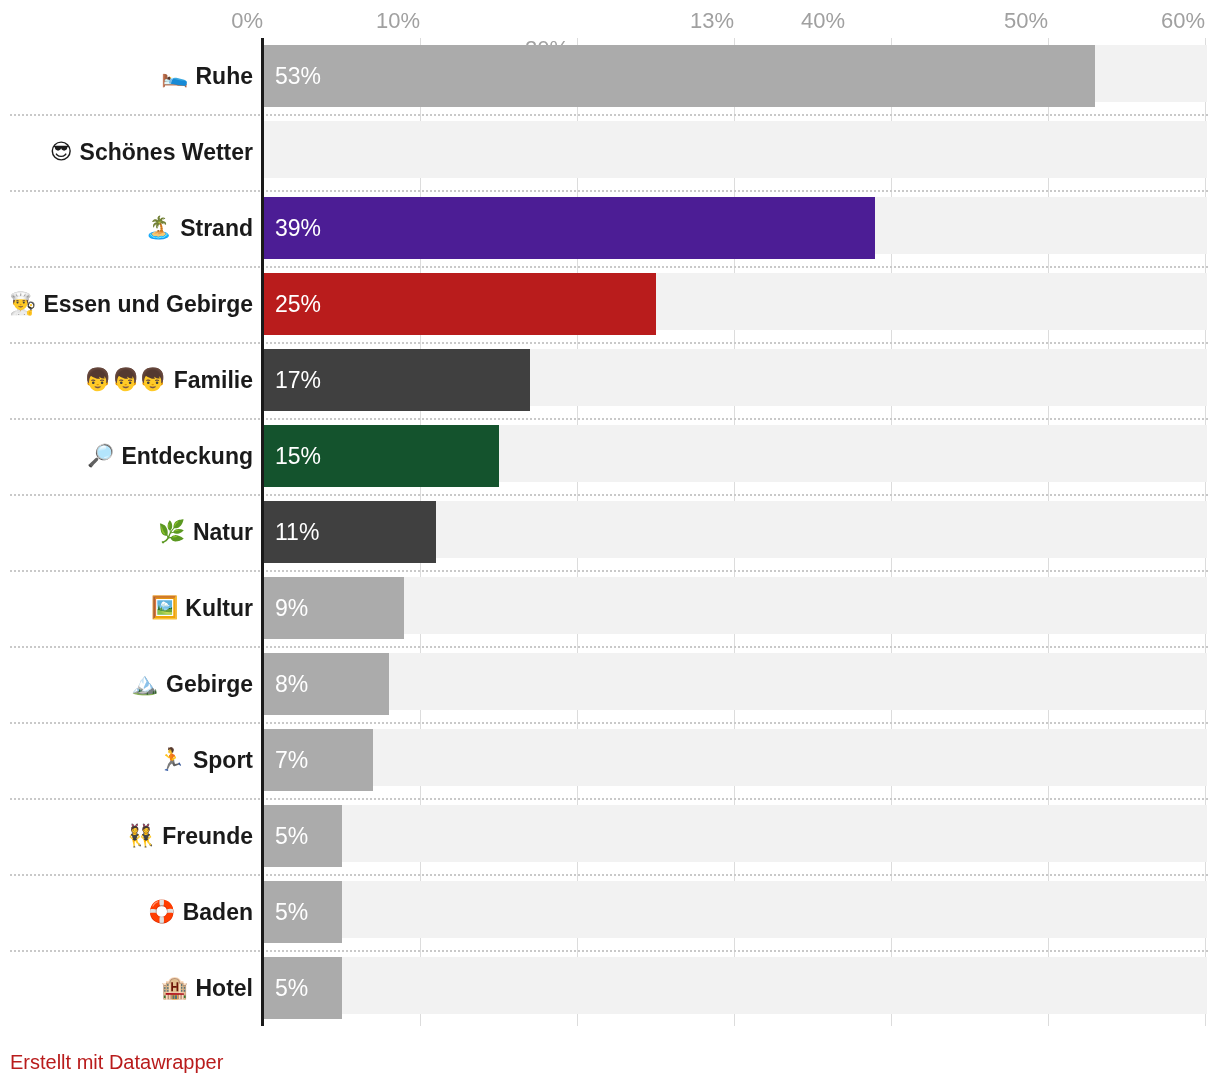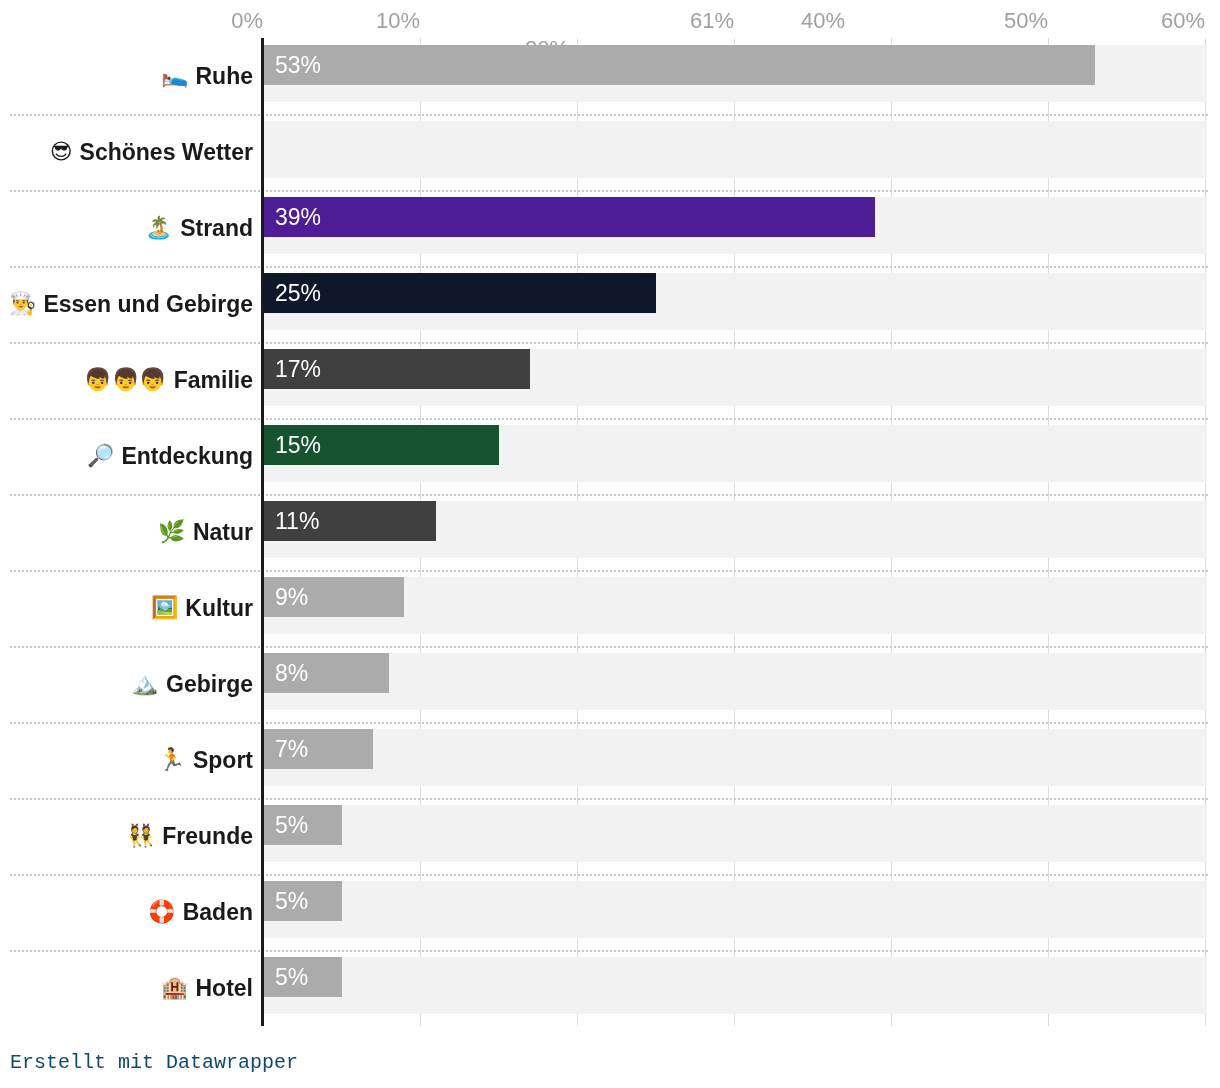--- a/index.html
+++ b/index.html
@@ -119,54 +119,53 @@
     height: 57px;
     width: 944px;
     background: #f2f2f2;
     z-index: 2;
   }
 
   .bar {
     position: absolute;
     left: 263px;
     top: 7px;
-    height: 40px;
+    height: 62px;
     background: #ababab;
     z-index: 3;
     display: flex;
     align-items: center;
   }
   .bar-value {
     color: #ffffff;
     font-size: 23px;
     padding-left: 12px;
     white-space: nowrap;
     line-height: 1;
   }
 
   .footer {
     position: absolute;
     left: 10px;
     top: 1051px;
     font-size: 20px;
-    color: #0c4a6e;
+    color: #b91c1c;
     white-space: nowrap;
-    font-family: Liberation Mono, monospace;
   }
 </style>
 </head>
 <body>
 
 <div id="chart-root">
 
   <div class="axis-top" id="axis-top">
       <div class="axis-tick" style="left: 266px;">0%</div>
       <div class="axis-tick" style="left: 423px;">10%</div>
       <div class="axis-tick" style="left: 572px; margin-top: 28px;">20%</div>
-      <div class="axis-tick" style="left: 737px;">61%</div>
+      <div class="axis-tick" style="left: 737px;">13%</div>
       <div class="axis-tick" style="left: 848px;">40%</div>
       <div class="axis-tick" style="left: 1051px;">50%</div>
       <div class="axis-tick" style="left: 1208px;">60%</div>
     </div>
 
   <div class="gridlines" id="gridlines" style="height: 988px;">
       <div class="gridline" style="left: 420px;"></div>
       <div class="gridline" style="left: 577px;"></div>
       <div class="gridline" style="left: 734px;"></div>
       <div class="gridline" style="left: 891px;"></div>
@@ -205,21 +204,21 @@
           <span class="bar-value">39%</span>
         </div>
       </div>
       <div class="row">
         <div class="row-sep"></div>
         <div class="row-label">
           <span class="emoji">👨‍🍳</span>
           <span class="lbl-text">Essen und Gebirge</span>
         </div>
         <div class="track" style="width: 944px;"></div>
-        <div class="bar" style="width: 392.5px; background: #0f172a;">
+        <div class="bar" style="width: 392.5px; background: #b91c1c;">
           <span class="bar-value">25%</span>
         </div>
       </div>
       <div class="row">
         <div class="row-sep"></div>
         <div class="row-label">
           <span class="emoji">👦👦👦</span>
           <span class="lbl-text">Familie</span>
         </div>
         <div class="track" style="width: 944px;"></div>

